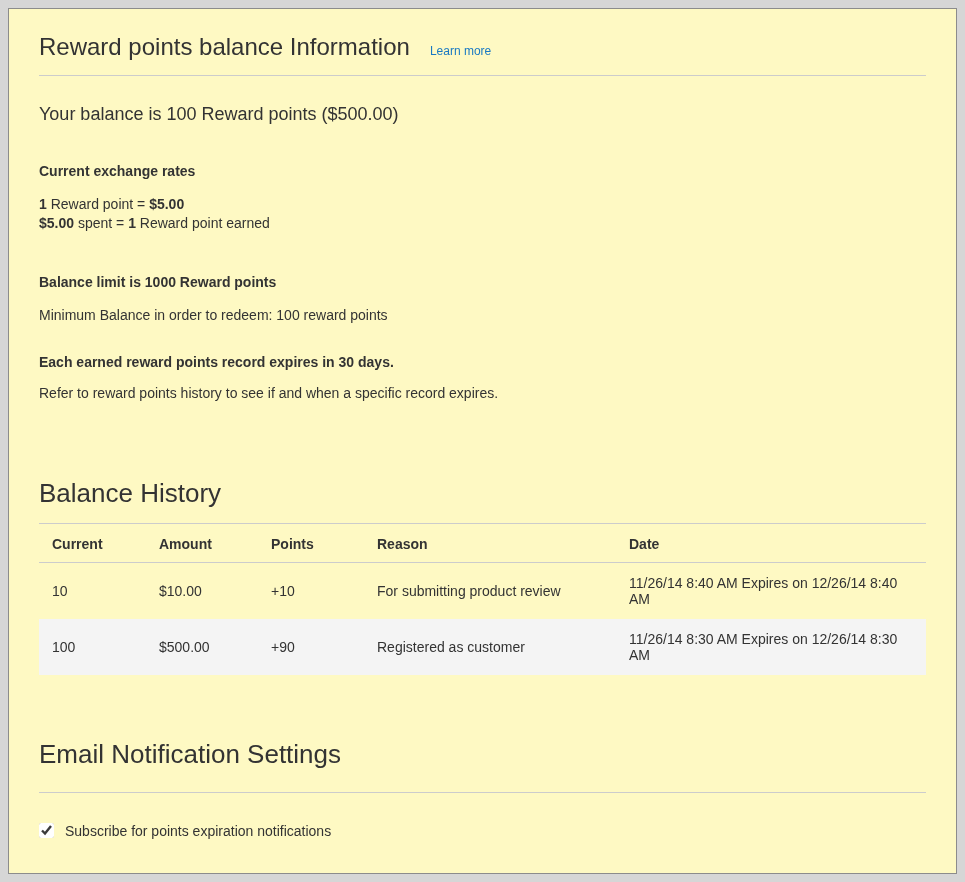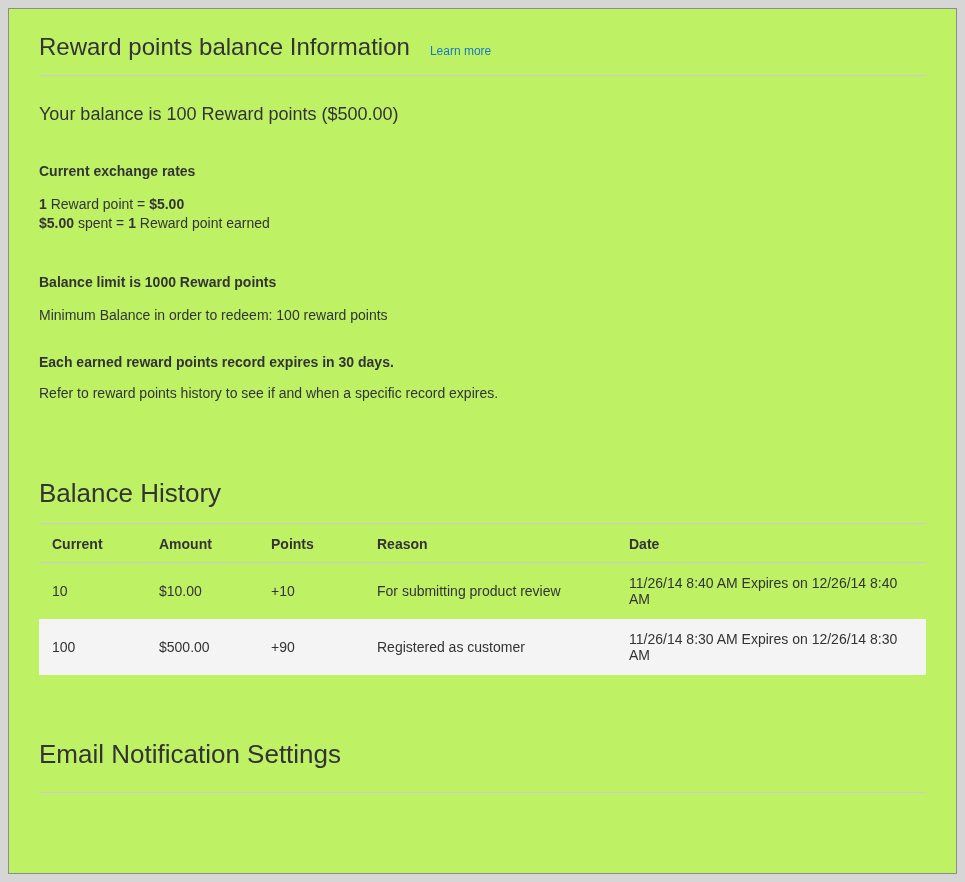--- a/index.html
+++ b/index.html
@@ -12,21 +12,21 @@
     color: #333;
     font-size: 14px;
     position: relative;
   }
   .card {
     position: absolute;
     left: 8px;
     top: 8px;
     width: 949px;
     height: 866px;
-    background: #bef264;
+    background: #fef9c3;
     border: 1px solid #8c8c8c;
     padding: 24px 30px 0 30px;
     overflow: hidden;
   }
   .page-header {
     display: flex;
     align-items: baseline;
     gap: 20px;
     padding-bottom: 14px;
     border-bottom: 1px solid #cccccc;
@@ -158,14 +158,18 @@
         <td>+90</td>
         <td>Registered as customer</td>
         <td>11/26/14 8:30 AM Expires on 12/26/14 8:30 AM</td>
       </tr>
     </tbody>
   </table>
 
   <h2 class="notif-heading">Email Notification Settings</h2>
 
 
+  <div class="check-row check-row-2">
+    <input type="checkbox" checked="true" style="">
+    <span>Subscribe for points expiration notifications</span>
+  </div>
 
 </div>
 
 </body></html>

